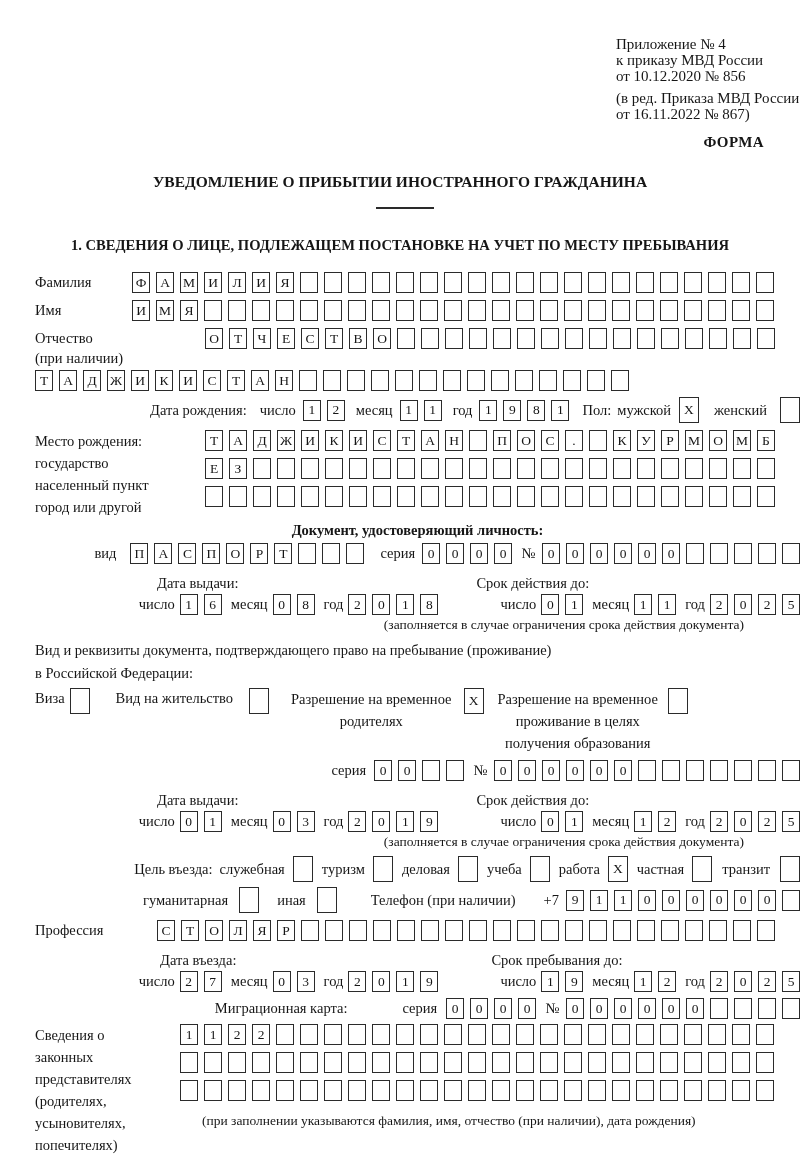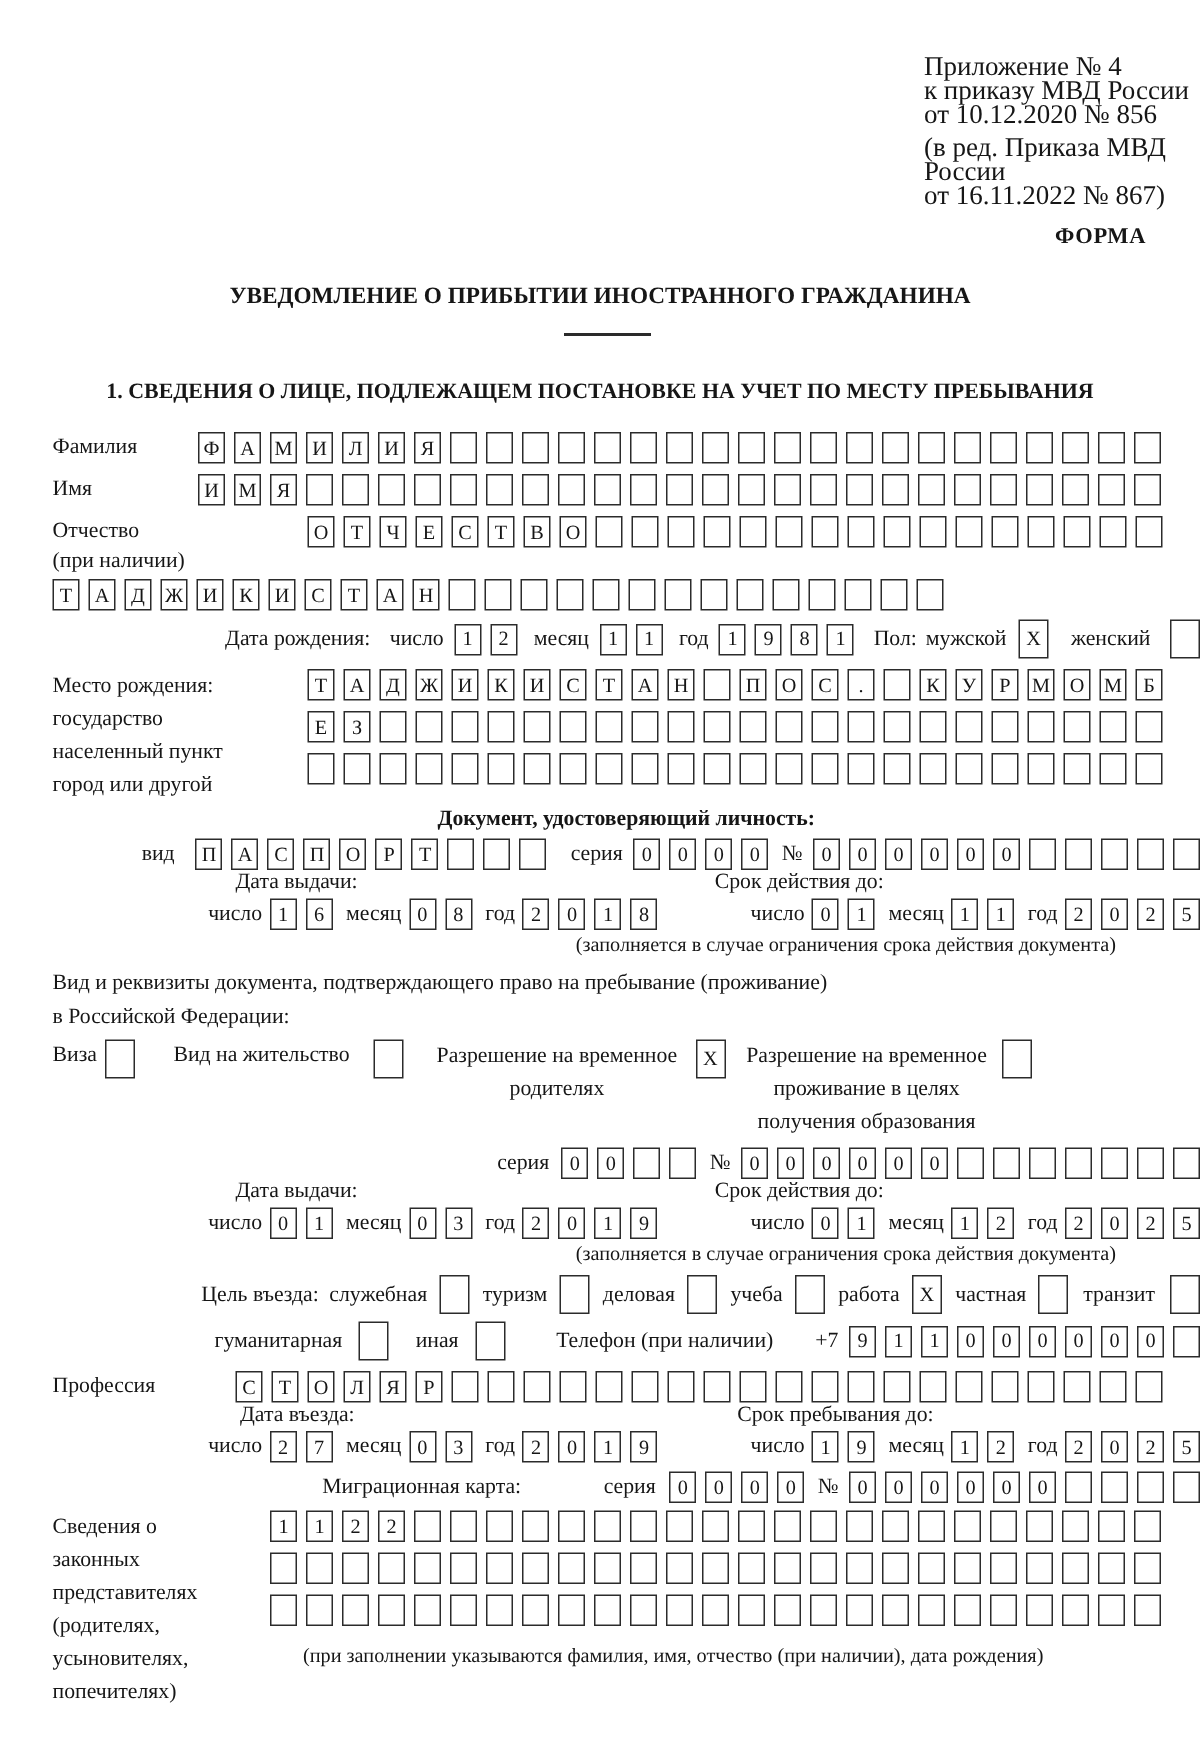--- a/index.html
+++ b/index.html
@@ -1,35 +1,35 @@
 <!DOCTYPE html>
 <html><head>
 <meta charset="utf-8">
 <style>
   * { box-sizing: border-box; }
   html,body { margin:0; padding:0; background:#ffffff; }
   body { font-family:"Liberation Serif", serif; color:#161616; }
   .page { width:800px; height:1163px; background:#fff; overflow:hidden; position:relative; }
-  .ref { margin:36px 0 0 616px; font-size:18px; line-height:16px; }
+  .ref { margin:36px 0 0 616px; font-size:15px; line-height:16px; }
   .ref-gap { height:6px; }
   .forma { font-weight:bold; text-align:right; padding-right:36px; margin-top:12px; font-size:15px; letter-spacing:.4px; }
   .title { text-align:center; font-weight:bold; font-size:15.5px; margin-top:20px; line-height:22px; }
   .blank-line { display:inline-block; width:58px; border-bottom:2px solid #2a2a2a; height:13px; margin-left:10px; }
   .section { text-align:center; font-weight:bold; font-size:14.6px; margin-top:22px; }
   .form { padding-left:35px; font-size:14.5px; }
   .row { display:flex; align-items:flex-start; }
   .vcenter { align-items:center;justify-content:flex-end; }
   .cells { display:inline-flex; gap:6px; }
   .cell { width:18px; height:21px; flex:0 0 18px; border:1.6px solid #2b2b2b; display:inline-flex;
           align-items:center; justify-content:center; font-size:13.5px; background:#fff; }
   .cb .cell { width:20px; height:26px; flex-basis:20px; }
   .stack { display:flex; flex-direction:column; gap:7px; }
   .lbl { padding-top:2px; }
   .note { text-align:right; padding-right:56px; font-size:13.5px; margin-top:2px; }
-  .grp-labels { margin-top:0; }
+  .grp-labels { margin-top:11px; }
   .center-head { text-align:center; font-weight:bold; margin-top:4px; font-size:14.5px; }
 </style>
 </head>
 <body>
 
 <div class="page">
 
   <div class="ref">
     <div>Приложение № 4</div>
     <div>к приказу МВД России</div>

